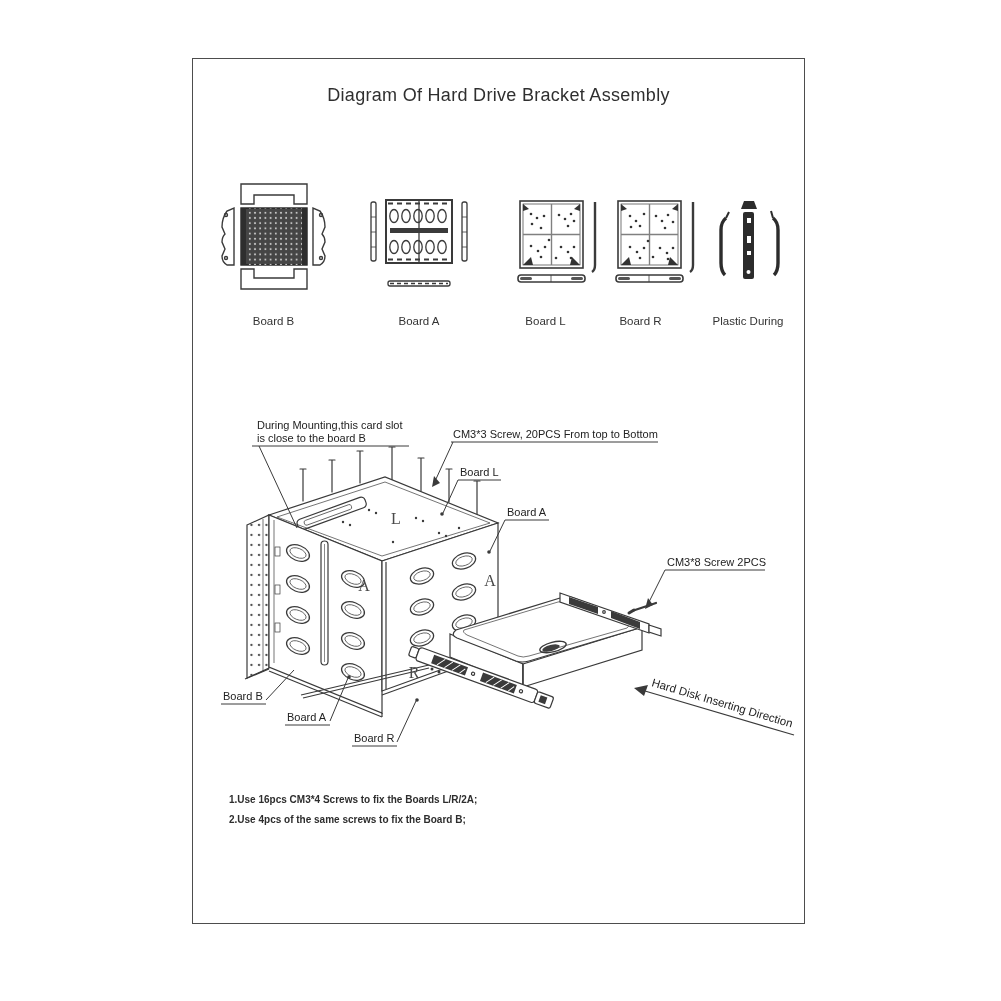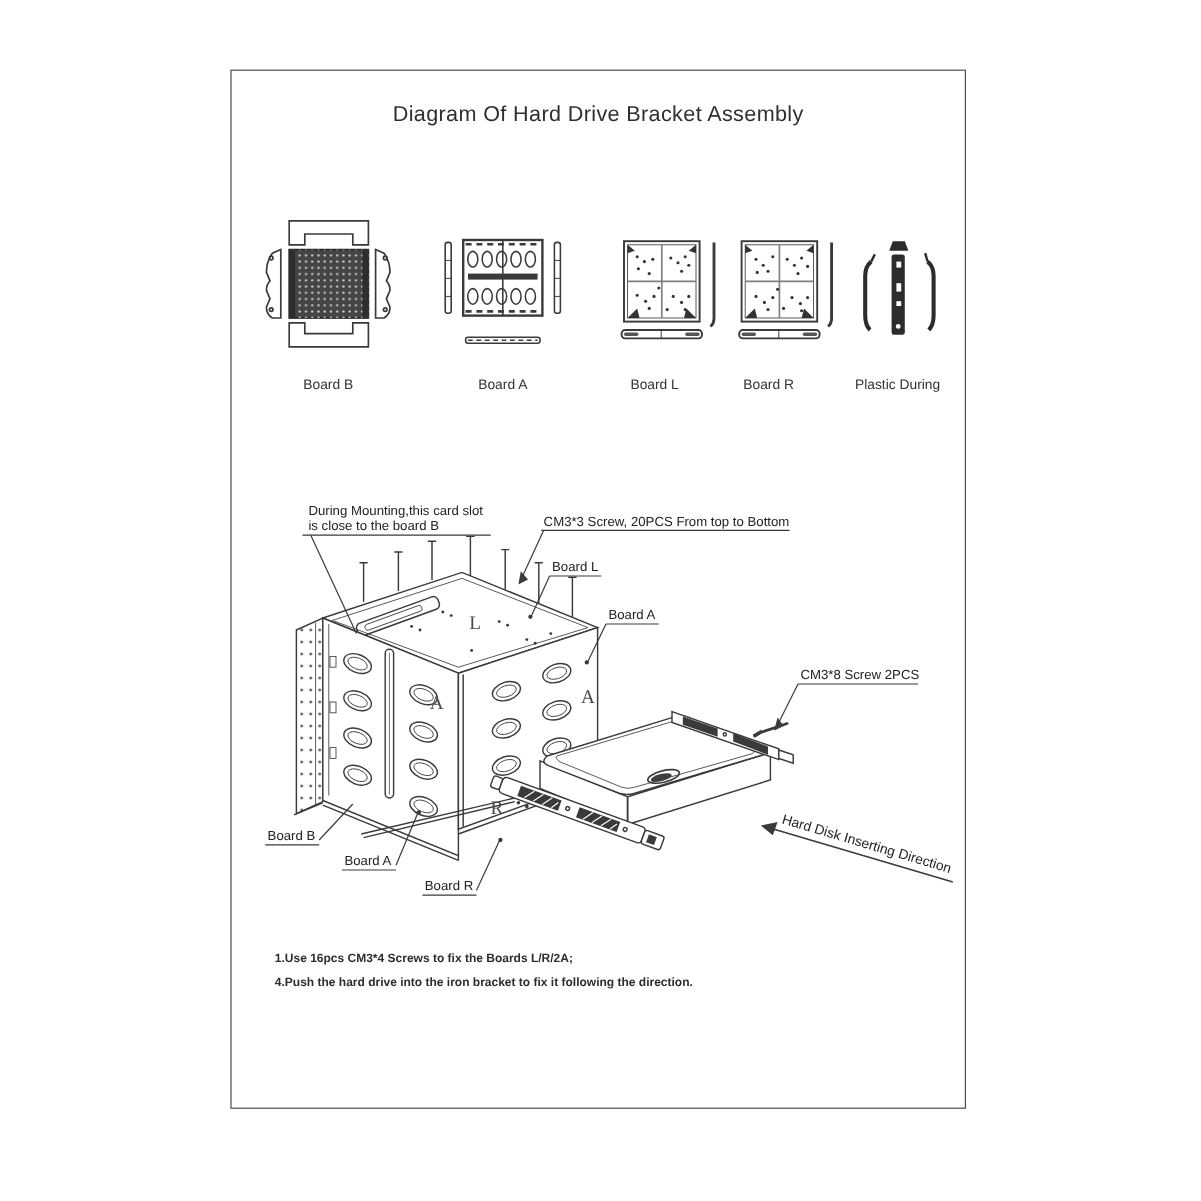--- a/index.html
+++ b/index.html
@@ -371,16 +371,16 @@
         <text x="395" y="523">L</text>
         <text x="363" y="590">A</text>
         <text x="489" y="585">A</text>
         <text x="413" y="677">R</text>
       </g>
     </g>
   </svg>
 
   <div class="instructions">
     <div>1.Use 16pcs CM3*4 Screws to fix the Boards L/R/2A;</div>
-    <div>4.Push the hard drive into the iron bracket to fix it following the direction.</div>
+    <div>2.Use 4pcs of the same screws to fix the Board B;</div>
   </div>
 
 </div>
 
 </body></html>

